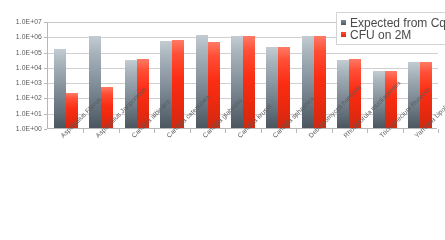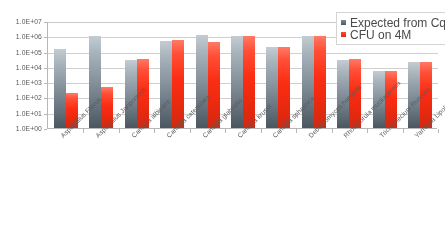--- a/index.html
+++ b/index.html
@@ -253,17 +253,17 @@
       <div class="xlabel" style="left: 413.273px; top: 134px;">Yarrowia Lipolytica</div>
     </div>
 
   <div id="legend">
     <div class="legend-row">
       <span class="legend-swatch expected"></span>
       <span class="legend-label">Expected  from Cq</span>
     </div>
     <div class="legend-row">
       <span class="legend-swatch cfu"></span>
-      <span class="legend-label">CFU on 4M</span>
+      <span class="legend-label">CFU on 2M</span>
     </div>
   </div>
 
 </div>
 
 </body></html>

